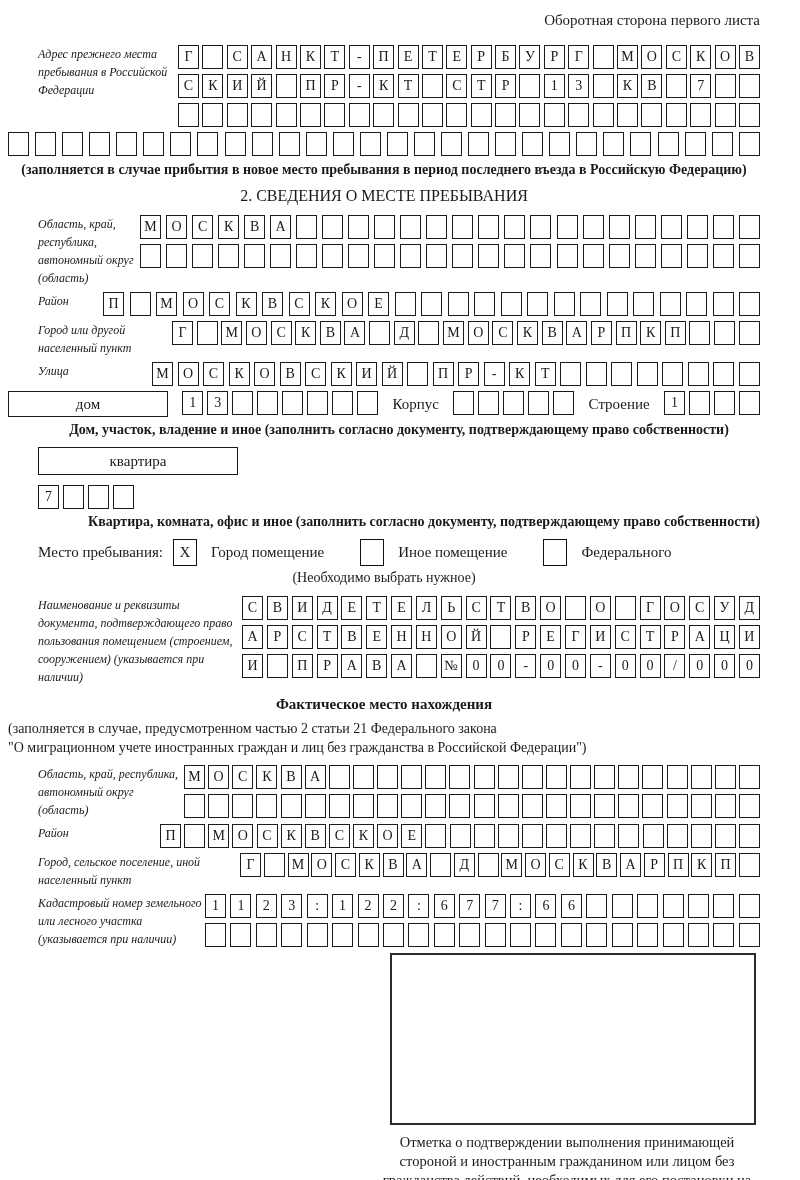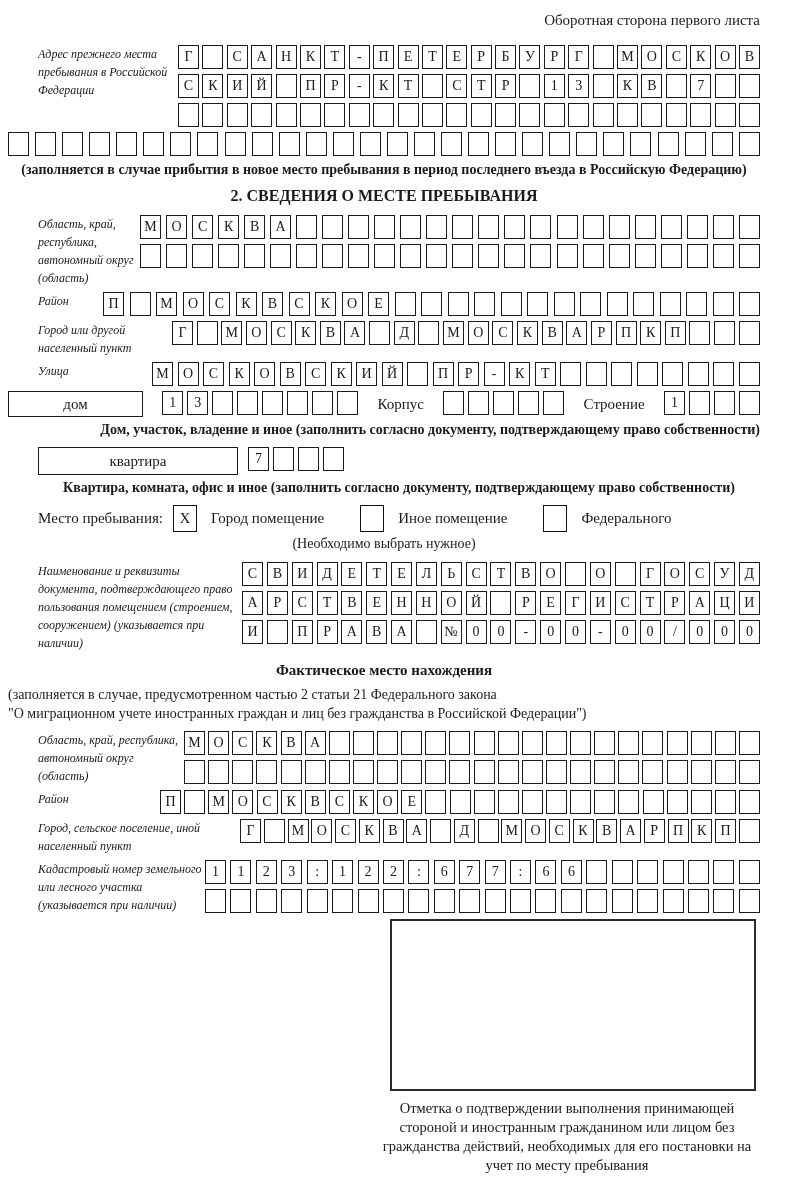--- a/index.html
+++ b/index.html
@@ -15,27 +15,27 @@
   .boxcol{flex:1;min-width:0;}
   .boxes{display:flex;justify-content:space-between;margin-bottom:5px;}
   .boxes:last-child{margin-bottom:0;}
   .boxes-left{display:flex;gap:4px;}
   .cell{
     flex:none;width:20px;height:24px;border:1.5px solid #1b1b1b;
     display:flex;align-items:center;justify-content:center;
     font-size:14px;background:#fff;box-sizing:border-box;width:21px;
   }
   .note{text-align:center;font-size:14px;margin:2px 0 8px 0;line-height:18px;font-weight:bold;}
-  .section-title{text-align:center;font-weight:bold;font-size:16px;margin:6px 0 10px 0;}
+  .section-title{text-align:center;font-weight:normal;font-size:16px;margin:6px 0 10px 0;}
   .long-box{flex:none;border:1.5px solid #1b1b1b;display:flex;align-items:center;justify-content:center;font-size:15px;box-sizing:border-box;background:#fff;}
-  .house-box{width:135px;height:26px;}
+  .house-box{width:160px;height:26px;}
   .apt-box{width:200px;height:28px;}
   .inline-lab{flex:none;font-size:15px;line-height:26px;}
   .house-row{display:flex;justify-content:space-between;align-items:flex-start;margin:2px 0 4px 0;}
-  .apt-row{display:flex;align-items:flex-start;gap:10px;margin:2px 0 4px 0;padding-left:30px;}
+  .apt-row{display:flex;align-items:flex-start;gap:10px;margin:2px 0 4px 0;padding-left:30px;flex-direction:column;}
   .place-row{display:flex;align-items:center;padding-left:30px;margin:6px 0 2px 0;}
   .checkbox{
     flex:none;width:24px;height:27px;border:1.6px solid #111;
     display:flex;align-items:center;justify-content:center;
     font-size:15px;margin:0 14px 0 10px;box-sizing:border-box;background:#fff;
   }
   .opt-label{font-size:15px;margin-right:26px;}
   .center-note{text-align:center;font-size:14px;margin:4px 0 10px 0;}
   .fact-title{text-align:center;font-weight:bold;font-size:15px;margin:10px 0 6px 0;}
   .fact-note{text-align:left;font-size:14px;line-height:19px;margin-bottom:8px;}
@@ -353,32 +353,32 @@
         <span class="cell"></span>
       </div>
     <div class="inline-lab">Строение</div>
     <div class="boxes-left">
         <span class="cell">1</span>
         <span class="cell"></span>
         <span class="cell"></span>
         <span class="cell"></span>
       </div>
   </div>
-  <div class="note" style="text-align:right;padding-left:30px;">Дом, участок, владение и иное (заполнить согласно документу, подтверждающему право собственности)</div>
+  <div class="note" style="text-align:center;padding-left:30px;">Дом, участок, владение и иное (заполнить согласно документу, подтверждающему право собственности)</div>
 
   <div class="apt-row">
     <div class="long-box apt-box">квартира</div>
     <div class="boxes-left">
         <span class="cell">7</span>
         <span class="cell"></span>
         <span class="cell"></span>
         <span class="cell"></span>
       </div>
   </div>
-  <div class="note" style="text-align:center;padding-left:30px;">Квартира, комната, офис и иное (заполнить согласно документу, подтверждающему право собственности)</div>
+  <div class="note" style="text-align:right;padding-left:30px;">Квартира, комната, офис и иное (заполнить согласно документу, подтверждающему право собственности)</div>
 
   <div class="place-row">
     <span style="font-size:15px;">Место пребывания:</span>
     <span class="checkbox">X</span>
     <span class="opt-label">Город помещение</span>
     <span class="checkbox"></span>
     <span class="opt-label">Иное помещение</span>
     <span class="checkbox"></span>
     <span class="opt-label">Федерального</span>
   </div>

